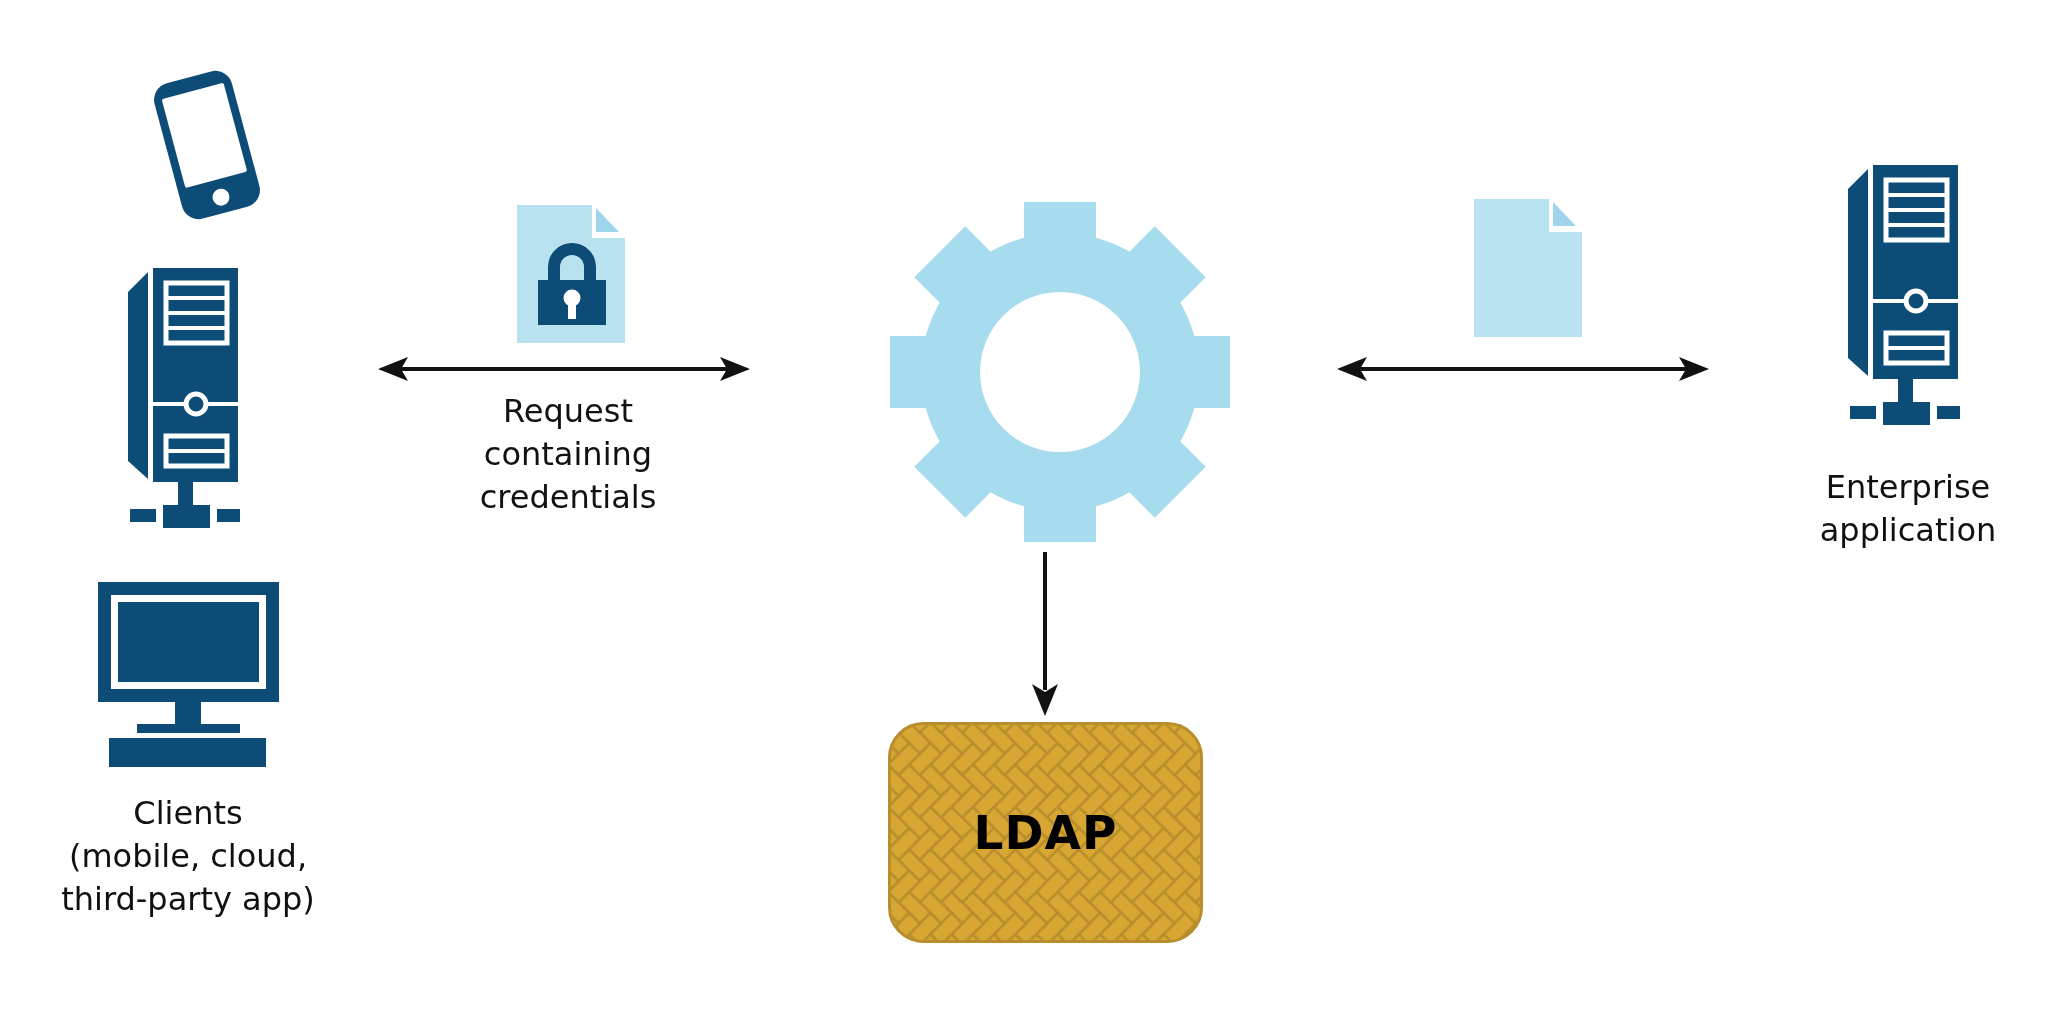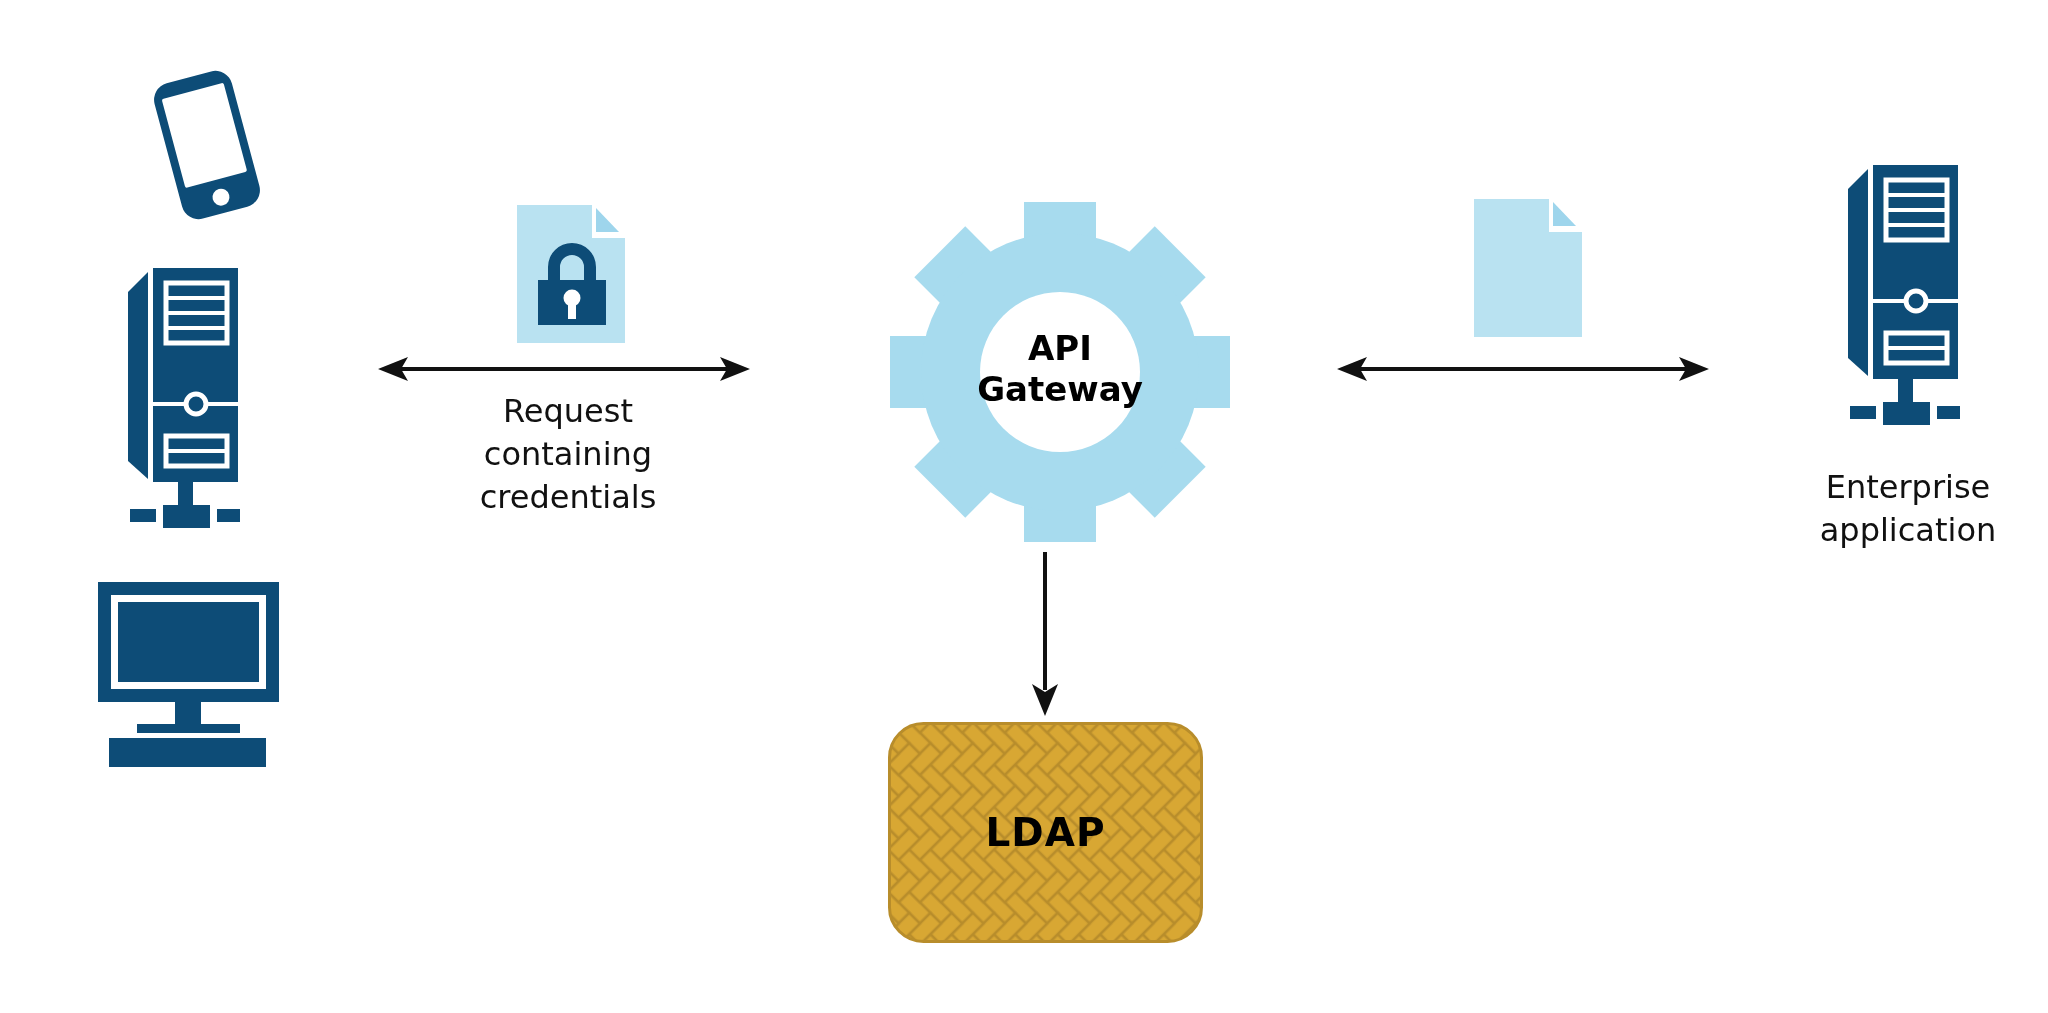--- a/index.html
+++ b/index.html
@@ -16,21 +16,21 @@
   .label{
     position:absolute;font-size:32px;line-height:43px;text-align:center;
     white-space:pre-line;color:var(--ink);
   }
   .label-gateway{
     position:absolute;font-size:34px;line-height:41px;font-weight:bold;
     text-align:center;white-space:pre-line;color:#000;
   }
   .label-ldap{
     position:absolute;display:flex;align-items:center;justify-content:center;
-    font-size:39px;font-weight:bold;letter-spacing:1px;color:#000;border-radius:26px;
+    font-size:47px;font-weight:bold;letter-spacing:1px;color:#000;border-radius:26px;
   }
 </style>
 </head>
 <body>
 
 <div class="canvas">
 
   <svg width="0" height="0" style="position:absolute" aria-hidden="true">
     <defs>
       <symbol id="sym-server" viewBox="0 0 112 260">
@@ -64,20 +64,23 @@
 
   <svg class="abs" style="left:98px;top:582px" width="181" height="185" viewBox="0 0 181 185">
     <rect x="0" y="0" width="181" height="120" fill="var(--navy,#0d4c77)"></rect>
     <rect x="13" y="13" width="155" height="94" fill="#fff"></rect>
     <rect x="20" y="20" width="141" height="80" fill="var(--navy,#0d4c77)"></rect>
     <rect x="77" y="120" width="26" height="22" fill="var(--navy,#0d4c77)"></rect>
     <rect x="39" y="142" width="103" height="9" fill="var(--navy,#0d4c77)"></rect>
     <rect x="11" y="156" width="157" height="29" fill="var(--navy,#0d4c77)"></rect>
   </svg>
 
+  <div class="label" style="left:13px;top:792px;width:350px">Clients
+(mobile, cloud,
+third-party app)</div>
 
   <svg class="abs" style="left:517px;top:205px" width="108" height="138" viewBox="0 0 108 138">
     <path d="M0 0 H75 V33 H108 V138 H0 Z" fill="var(--light-blue-doc,#b9e2f1)"></path>
     <polygon points="79,3 102,27 79,27" fill="var(--light-blue-fold,#9ed5ec)"></polygon>
     <path d="M31 75 V62 A24 24 0 0 1 79 62 V75 H67 V62 A12 12 0 0 0 43 62 V75 Z" fill="var(--navy,#0d4c77)"></path>
     <rect x="21" y="75" width="68" height="45" fill="var(--navy,#0d4c77)"></rect>
     <circle cx="55" cy="93" r="8.5" fill="#fff"></circle>
     <rect x="51" y="93" width="8" height="21" fill="#fff"></rect>
   </svg>
 
@@ -99,22 +102,20 @@
       <rect x="134" y="0" width="72" height="66" transform="rotate(135 170 170)"></rect>
       <rect x="134" y="0" width="72" height="66" transform="rotate(180 170 170)"></rect>
       <rect x="134" y="0" width="72" height="66" transform="rotate(225 170 170)"></rect>
       <rect x="134" y="0" width="72" height="66" transform="rotate(270 170 170)"></rect>
       <rect x="134" y="0" width="72" height="66" transform="rotate(315 170 170)"></rect>
       <circle cx="170" cy="170" r="139"></circle>
     </g>
     <circle cx="170" cy="170" r="80" fill="#fff"></circle>
   </svg>
 
-  <div class="label-gateway" style="left:960px;top:328px;width:200px">API
-Gateway</div>
 
   <svg class="abs" style="left:1028px;top:548px" width="34" height="170" viewBox="0 0 34 170">
     <line x1="17" y1="4" x2="17" y2="142" stroke="var(--arrow,#111)" stroke-width="4"></line>
     <polygon points="17,168 4,136 17,144 30,136" fill="var(--arrow,#111)"></polygon>
   </svg>
 
   <svg class="abs" style="left:888px;top:722px" width="315" height="221" viewBox="0 0 315 221">
     <defs>
       <pattern id="hb" width="60" height="60" patternUnits="userSpaceOnUse" patternTransform="rotate(45)">
         <rect x="-5" y="-5" width="70" height="70" fill="var(--gold,#d8a733)"></rect>

